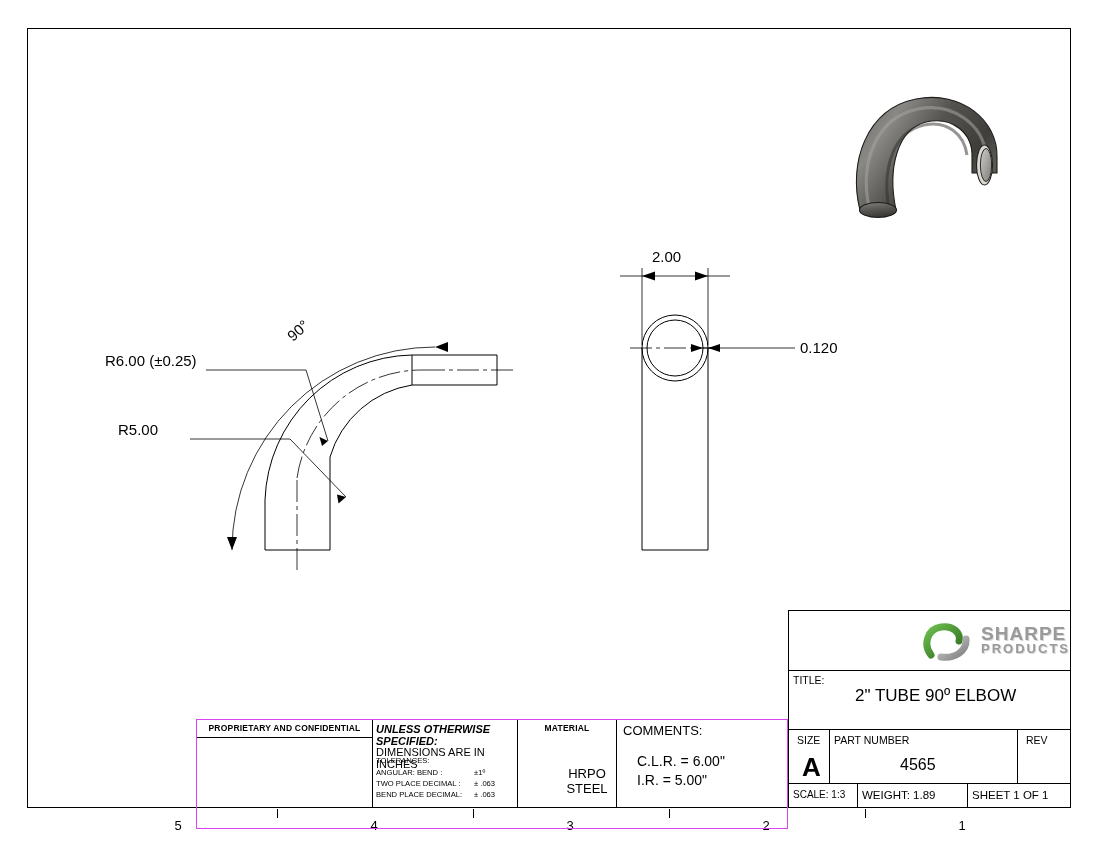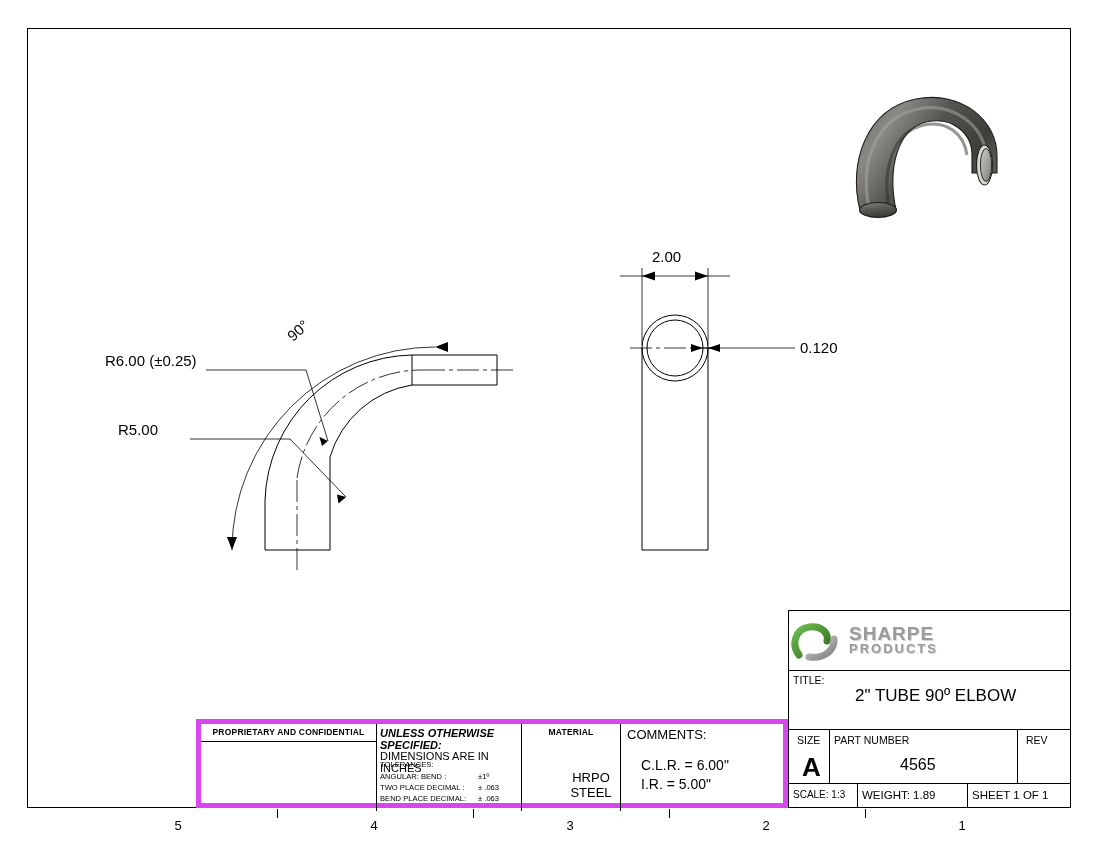--- a/index.html
+++ b/index.html
@@ -69,21 +69,21 @@
     left: 788px;
     top: 610px;
     width: 283px;
     height: 198px;
   }
 
   .logo-wrap {
     position: absolute;
     left: 789px; top: 611px;
     width: 281px; height: 59px;
-    display: flex; align-items: center; justify-content: flex-start;
+    display: flex; align-items: center; justify-content: flex-end;
   }
   .logo-text {
     font-family: "Liberation Sans", sans-serif;
     font-weight: bold;
     font-size: 19px;
     letter-spacing: 1px;
     line-height: 0.95;
     color: #9a9a9a;
     text-shadow: 1px 1px 0 #d6d6d6;
   }
@@ -99,22 +99,22 @@
     font-size: 16px;
     color: #000;
   }
 
   
   .notes {
     position: absolute;
     left: 196px;
     top: 719px;
     width: 592px;
-    height: 89px;
-    border: 5px solid #d946ef;
+    height: 110px;
+    border: 1px solid #d946ef;
     box-sizing: border-box;
   }
   .n-cell { position: absolute; box-sizing: border-box; }
   .n-hdr {
     font-size: 8.5px;
     font-weight: bold;
     text-align: center;
     width: 100%;
     letter-spacing: 0.2px;
   }

